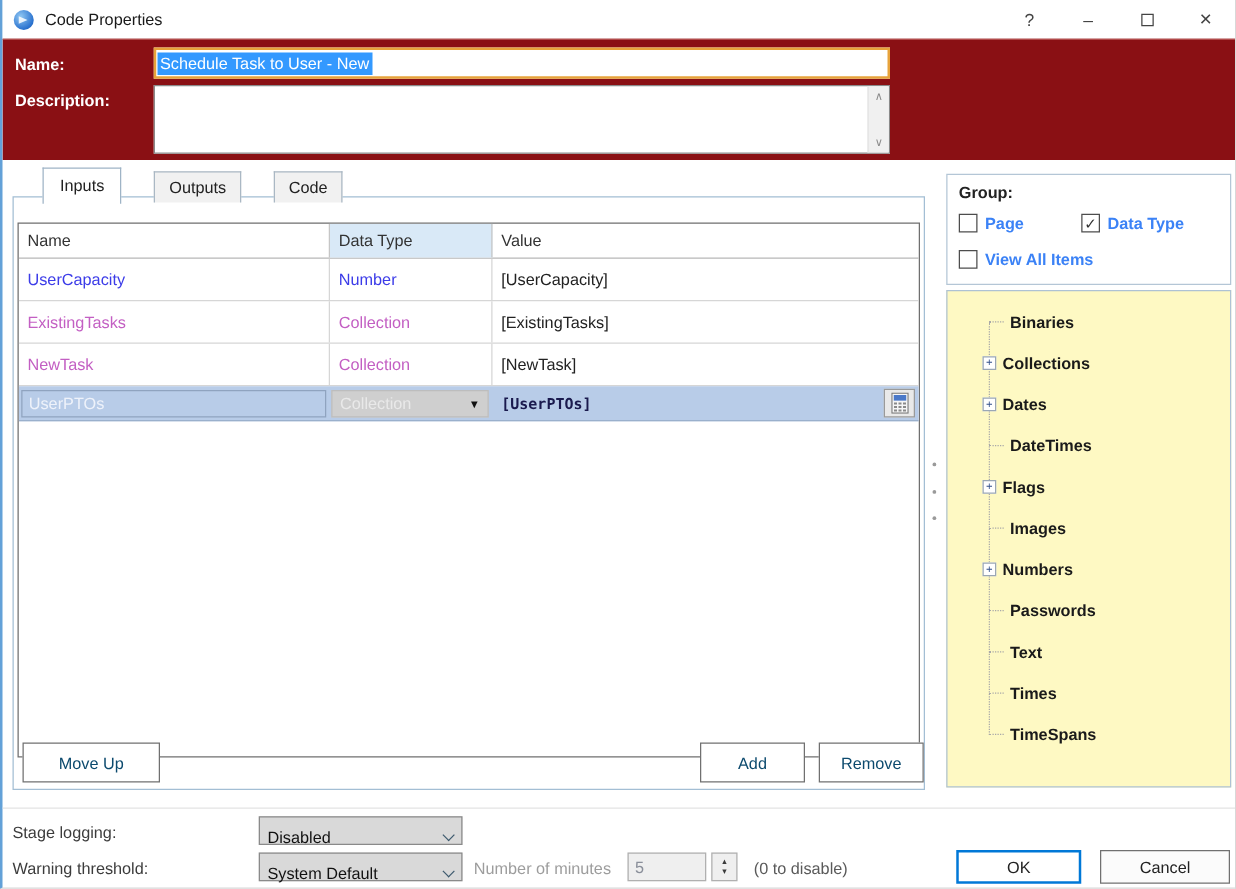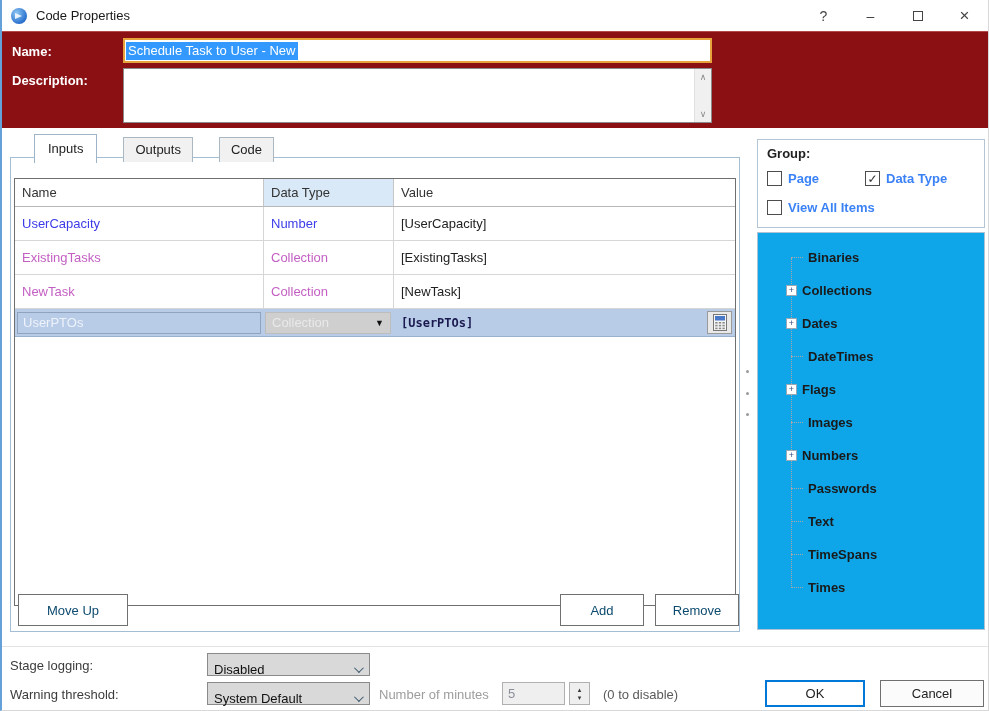--- a/index.html
+++ b/index.html
@@ -65,21 +65,21 @@
   .splitter i { width:3px; height:3px; background:#9a9a9a; border-radius:50%; }
 
   
   .group-box { position:absolute; left:755px; top:139px; width:228px; height:89px; border:1px solid #b4c6d6; background:#fff; }
   .group-title { position:absolute; left:9px; top:6px; font-weight:600; color:#222; }
   .cb-row { position:absolute; display:flex; align-items:center; }
   .cb-page { left:9px; top:31px; } .cb-datatype { left:107px; top:31px; } .cb-viewall { left:9px; top:60px; }
   .checkbox { width:15px; height:15px; border:1px solid #4d4d4d; background:#fff; margin-right:6px; display:flex; align-items:center; justify-content:center; font-size:12px; color:#333; }
   .cb-label { font-weight:600; color:#3b82f6; }
 
-  .tree-box { position:absolute; left:755px; top:232px; width:228px; height:398px; border:1px solid #aec2d4; background:#0ea5e9; }
+  .tree-box { position:absolute; left:755px; top:232px; width:228px; height:398px; border:1px solid #aec2d4; background:#fef9c3; }
   .tree { position:absolute; left:14px; top:8px; right:4px; }
   .tree-vline { position:absolute; left:19px; top:17px; height:330px; border-left:1px dotted #a8a8a8; }
   .tree-row { height:33px; display:flex; align-items:center; position:relative; }
   .stub { margin-left:19px; width:12px; border-top:1px dotted #a8a8a8; }
   .expander { margin-left:14px; width:11px; height:11px; border:1px solid #9aa7b5; background:#fff; font-size:9px; line-height:9px; text-align:center; color:#33508a; z-index:1; }
   .tree-label { margin-left:5px; font-weight:bold; color:#1a1a1a; }
 
   
   .footer-sep { position:absolute; left:0; right:0; top:646px; border-top:1px solid #e4e4e4; }
   .f-label { position:absolute; color:#3c3c3c; }
@@ -245,25 +245,25 @@
         <div class="tree-row">
           <span class="stub"></span>
           <span class="tree-label">Passwords</span>
         </div>
         <div class="tree-row">
           <span class="stub"></span>
           <span class="tree-label">Text</span>
         </div>
         <div class="tree-row">
           <span class="stub"></span>
+          <span class="tree-label">Times</span>
+        </div>
+        <div class="tree-row">
+          <span class="stub"></span>
           <span class="tree-label">TimeSpans</span>
-        </div>
-        <div class="tree-row">
-          <span class="stub"></span>
-          <span class="tree-label">Times</span>
         </div>
       </div>
   </div>
 
   <div class="footer-sep"></div>
   <span class="f-label lbl-stage">Stage logging:</span>
   <div class="combo combo-1">
     <span>Disabled</span>
     <span class="chev"></span>
   </div>

